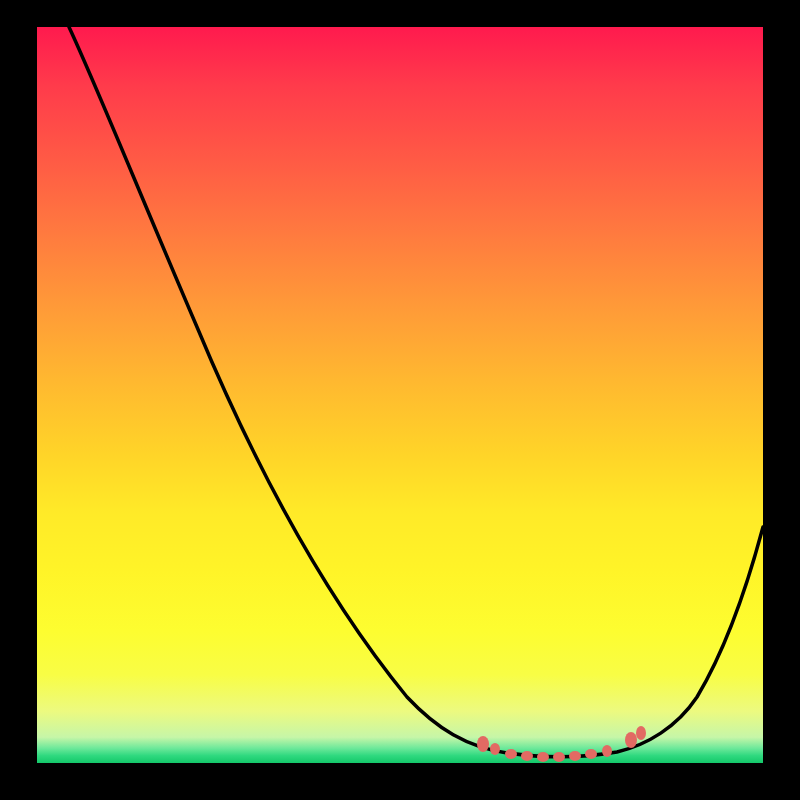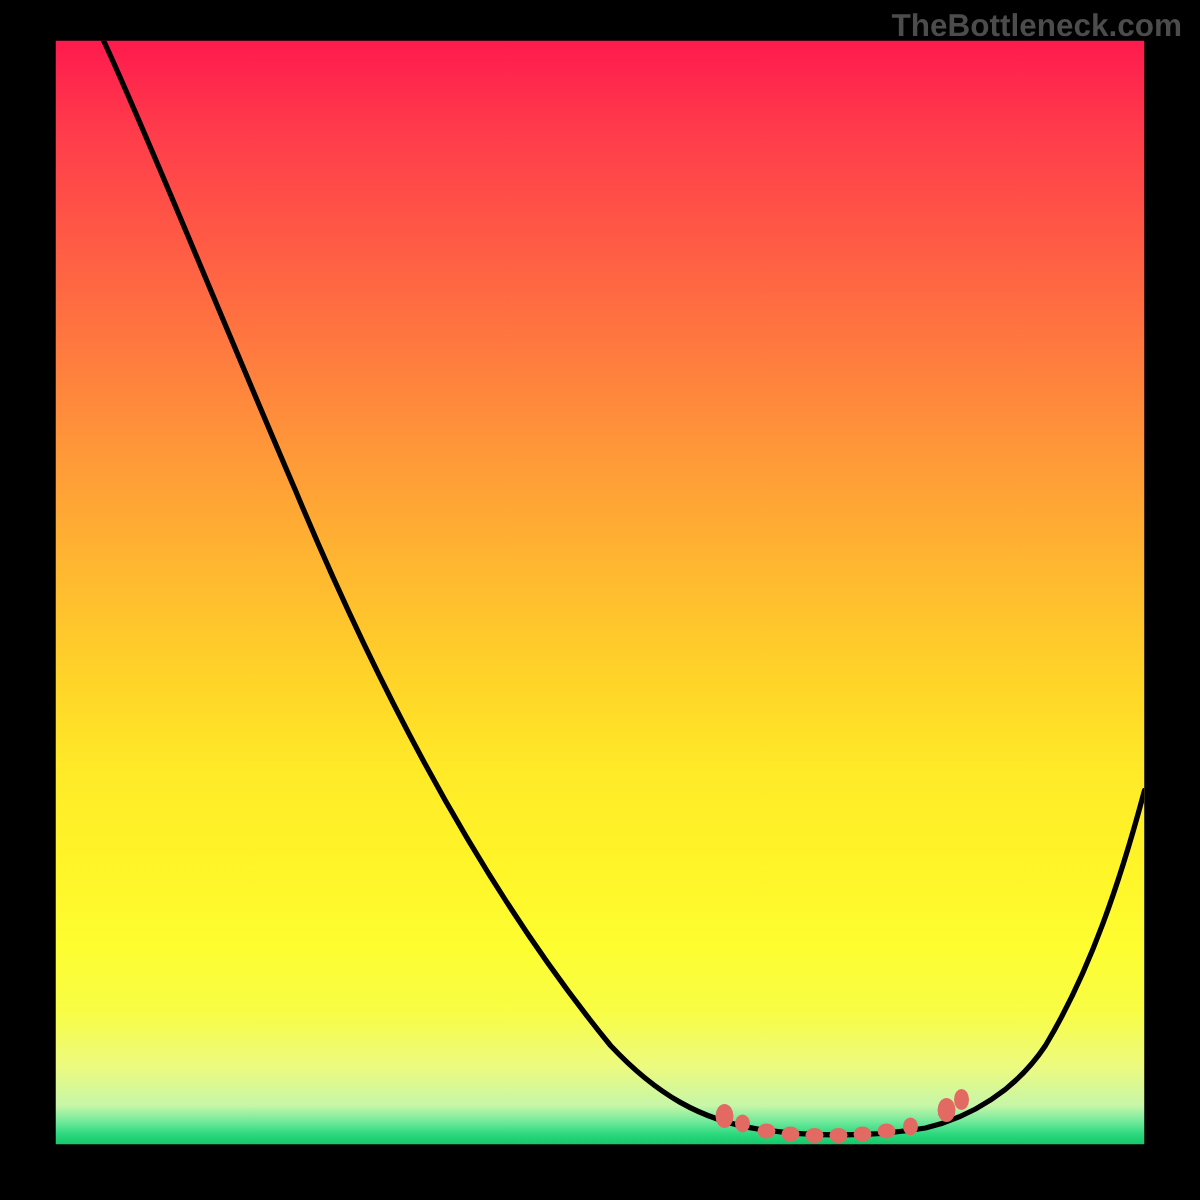--- a/index.html
+++ b/index.html
@@ -64,21 +64,20 @@
     left: 0;
     top: 0;
     width: 100%;
     height: 100%;
   }
 </style>
 </head>
 <body>
 <div class="container">
 
-  <div class="watermark">TheBottleneck.com</div>
 
   <div class="plot-area">
     <div class="gradient-bg"></div>
     <svg class="curve" viewBox="0 0 726 736" preserveAspectRatio="none">
 
       <path d="M 32 0
                C 60 60, 100 160, 160 300
                C 210 420, 280 560, 370 670
                C 400 702, 430 720, 470 726
                C 505 731, 545 731, 580 725

